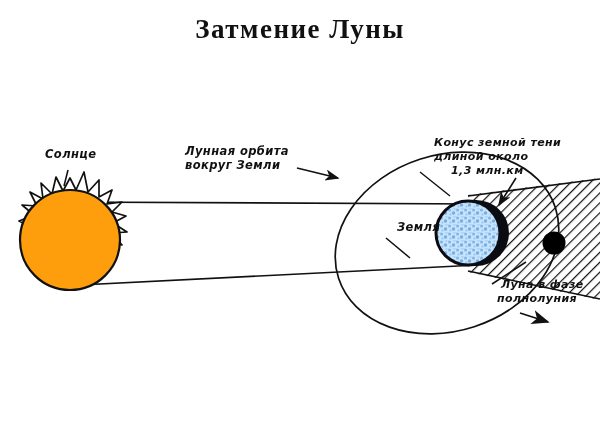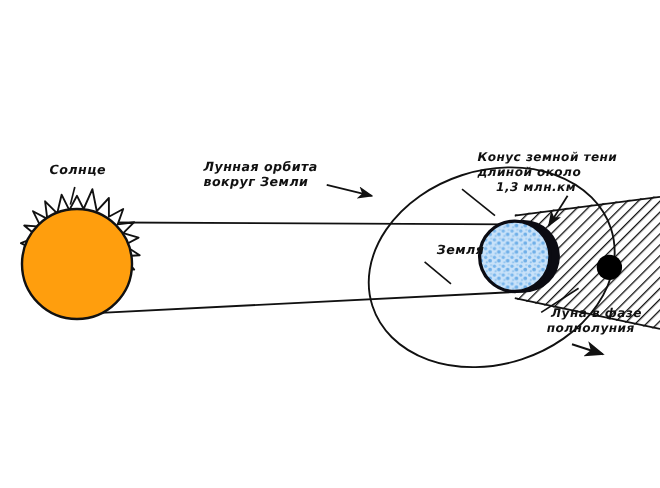--- a/index.html
+++ b/index.html
@@ -51,20 +51,21 @@
     fill: #111111;
     letter-spacing: 0.4px;
   }
   .hand-label.sm { font-size: 11px; }
 </style>
 </head>
 <body>
 
 <div id="diagram-root">
 
+  <div id="page-title">Затмение Луны</div>
 
   <svg class="scene" viewBox="0 0 600 444">
     <defs>
 
       <pattern id="hatchPat" width="7" height="7" patternUnits="userSpaceOnUse" patternTransform="rotate(45)">
         <line x1="0" y1="0" x2="0" y2="7" stroke="#111111" stroke-width="2.4"></line>
       </pattern>
 
       <clipPath id="coneClip">
         <path d="M 468 195 L 600 178 L 600 300 L 468 272 Z"></path>

